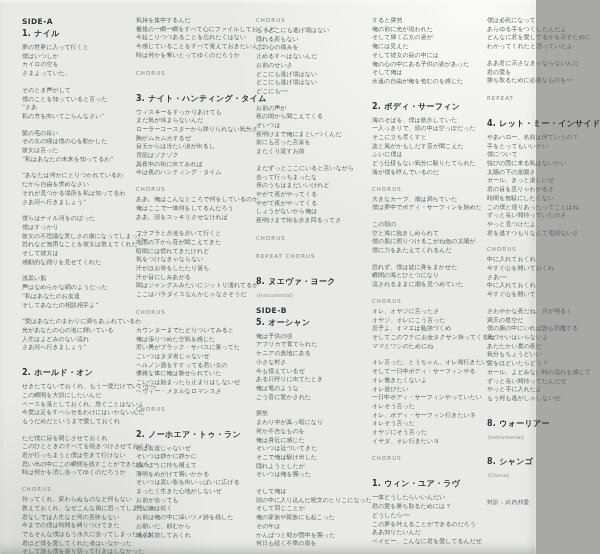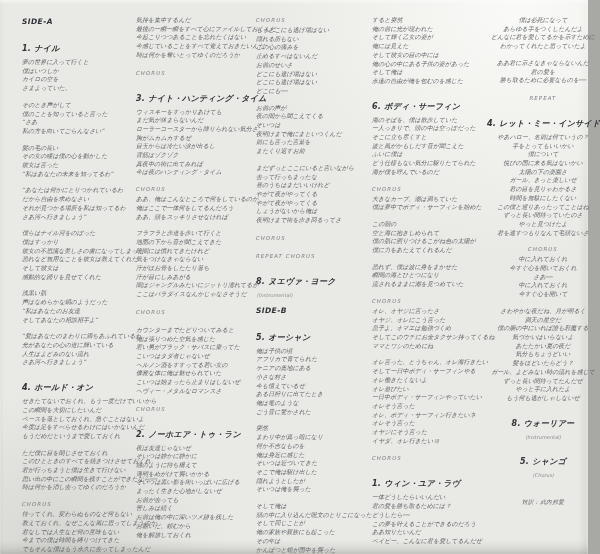--- a/index.html
+++ b/index.html
@@ -2,35 +2,34 @@
 <html><head>
 <meta charset="utf-8">
 <style>
   html,body{margin:0;padding:0;}
   body{
     width:600px;height:554px;overflow:hidden;
     background:#a8a9a4;
     font-family:"DejaVu Sans","Liberation Sans",sans-serif;
   }
   .page{
-    position:relative;width:588px;height:554px;
+    position:relative;width:536px;height:554px;
     background:
       radial-gradient(circle at 88% 0%, rgba(252,253,250,.9), rgba(252,253,250,0) 34%),
       radial-gradient(circle at 10% 100%, rgba(120,122,116,.18), rgba(120,122,116,0) 22%),
       linear-gradient(to top, rgba(110,112,106,.30) 0px, rgba(110,112,106,.10) 7px, rgba(110,112,106,0) 14px),
       linear-gradient(to left, rgba(110,112,106,.14) 0px, rgba(110,112,106,0) 10px),
       #e9eae5;
     box-shadow: inset 0 2px 3px rgba(255,255,255,.6), inset 2px 0 3px rgba(0,0,0,.05);
-    font-style: italic;
   }
   .col{position:absolute;top:16px;width:112px;}
   .side{font-size:7.5px;font-weight:bold;color:#2f3337;letter-spacing:.4px;line-height:11px;margin-top:4px;}
   .col .side:first-child{margin-top:0;}
   .title{font-size:8px;font-weight:bold;color:#2f3337;letter-spacing:.3px;line-height:11px;margin:15px 0 4px 0;white-space:nowrap;}
-  .side + .title{margin-top:16px;}
+  .side + .title{margin-top:1px;}
   .col .title:first-child{margin-top:0;}
   .label{font-size:5.4px;color:#7b7f84;letter-spacing:1.1px;line-height:9px;margin:9px 0;}
   .stanza{margin:0 0 8px 0;}
   .stanza .label{margin:0 0 1px 0;}
   .line{font-size:6px;color:#5f6368;line-height:8.7px;white-space:nowrap;}
   .note{font-size:5px;color:#8b8f93;line-height:8px;margin:0 0 6px 1px;}
   .credit{font-size:5.6px;color:#5f6368;margin-top:20px;letter-spacing:.5px;}
 </style>
 </head>
 <body>
@@ -77,21 +76,21 @@
           <div class="line">声はなめらかな絹のようだった</div>
           <div class="line">“私はあなたのお友達</div>
           <div class="line">そしてあなたの相談相手よ”</div>
         </div>
         <div class="stanza">
           <div class="line">“愛はあなたのまわりに満ちあふれているわ</div>
           <div class="line">光があなたの心の道に輝いている</div>
           <div class="line">人生はよどみのない流れ</div>
           <div class="line">さあ河へ行きましょう”</div>
         </div>
-        <div class="title">4. ホールド・オン</div>
+        <div class="title">2. ホールド・オン</div>
         <div class="stanza">
           <div class="line">せきたてないでおくれ、もう一度だけでいいから</div>
           <div class="line">この瞬間を大切にしたいんだ</div>
           <div class="line">ペースを落としておくれ、急ぐことはないよ</div>
           <div class="line">今度は足をすべらせるわけにはいかないんだ</div>
           <div class="line">もうだめだというまで愛しておくれ</div>
         </div>
         <div class="stanza">
           <div class="line">ただ僕に目を閉じさせておくれ</div>
           <div class="line">このひとときのすべてを焼きつけさせておくれ</div>
@@ -242,21 +241,21 @@
         <div class="stanza">
           <div class="line">すると突然</div>
           <div class="line">俺の前に光が現われた</div>
           <div class="line">そして輝く乙女の姿が</div>
           <div class="line">俺には見えた</div>
           <div class="line">そして彼女の目の中には</div>
           <div class="line">俺の心の中にある子供の姿があった</div>
           <div class="line">そして俺は</div>
           <div class="line">永遠の自由が俺を包むのを感じた</div>
         </div>
-        <div class="title">6. ボディ・サーフィン</div>
+        <div class="title">2. ボディ・サーフィン</div>
         <div class="stanza">
           <div class="line">海のそばを、僕は散歩していた</div>
           <div class="line">一人っきりで、頭の中は空っぽだった</div>
           <div class="line">そこに立ち尽くすと</div>
           <div class="line">波と風がかもしだす音が聞こえた</div>
           <div class="line">ふいに僕は</div>
           <div class="line">どう仕様もない気分に駆りたてられた</div>
           <div class="line">海が僕を呼んでいるのだ</div>
         </div>
         <div class="stanza">
@@ -299,21 +298,21 @@
         <div class="title">1. ウィン・ユア・ラヴ</div>
         <div class="stanza">
           <div class="line">一体どうしたらいいんだい</div>
           <div class="line">君の愛を勝ち取るためには？</div>
           <div class="line">どうしたら──</div>
           <div class="line">この夢を叶えることができるのだろう</div>
           <div class="line">ああ知りたいんだ</div>
           <div class="line">ベイビー、こんなに君を愛してるんだぜ</div>
         </div>
       </div>
-      <div class="col" style="left: 487px; text-align: center;">
+      <div class="col" style="left: 487px;">
         <div class="stanza">
           <div class="line">僕は必死になって</div>
           <div class="line">あらゆる手をつくしたんだよ</div>
           <div class="line">どんなに君を愛してるかを示すために</div>
           <div class="line">わかってくれたと思っていたよ</div>
         </div>
         <div class="stanza">
           <div class="line">ああ君に示さなきゃならないんだ</div>
           <div class="line">君の愛を</div>
           <div class="line">勝ち取るために必要なものを──</div>
@@ -350,18 +349,18 @@
           <div class="line">あたたかい夏の夜だ</div>
           <div class="line">気分もちょうどいい</div>
           <div class="line">髪をほどいたらどう？</div>
           <div class="line">ガール、よどみない時の流れを感じて</div>
           <div class="line">ずっと長い間待ってたんだぜ</div>
           <div class="line">やっと手に入れたよ</div>
           <div class="line">もう何も逃がしゃしないぜ</div>
         </div>
         <div class="title">8. ウォーリアー</div>
         <div class="note">(Instrumental)</div>
-        <div class="title">5. シャンゴ</div>
+        <div class="title">8. シャンゴ</div>
         <div class="note">(Chorus)</div>
         <div class="credit">対訳：武内邦愛</div>
       </div>
     </div>
 </div>
 
 </body></html>

